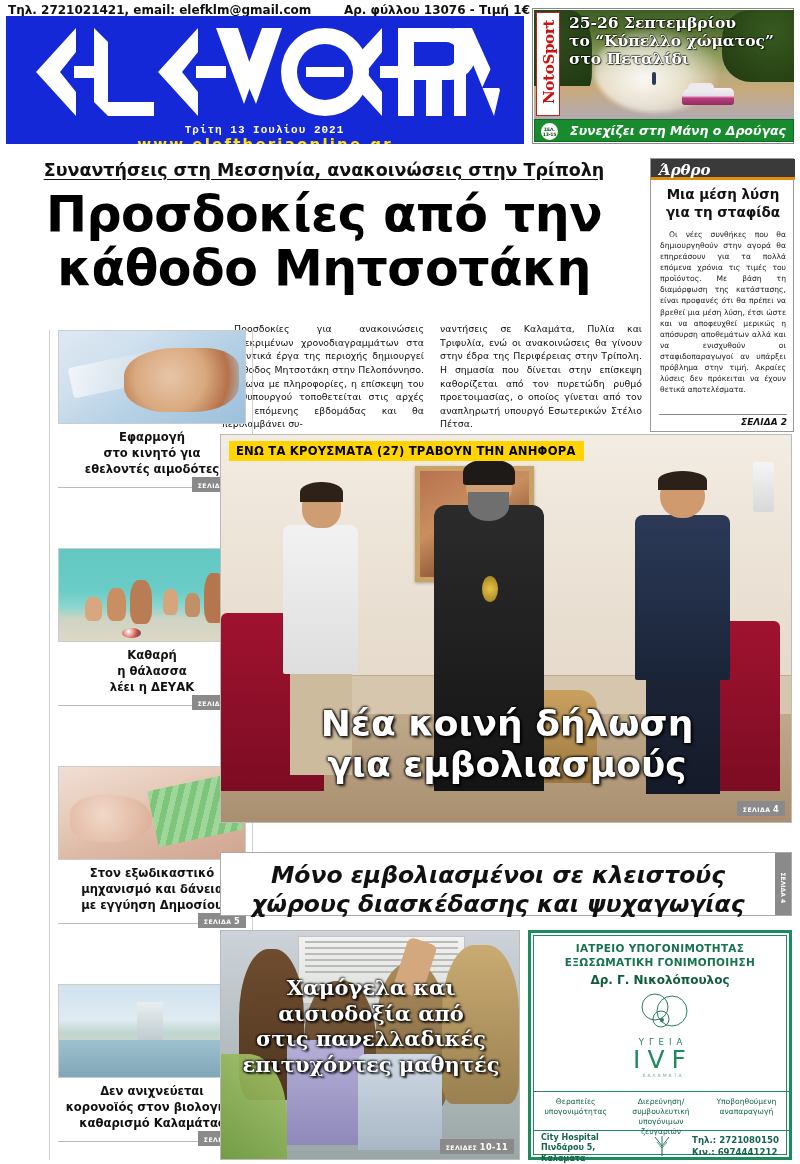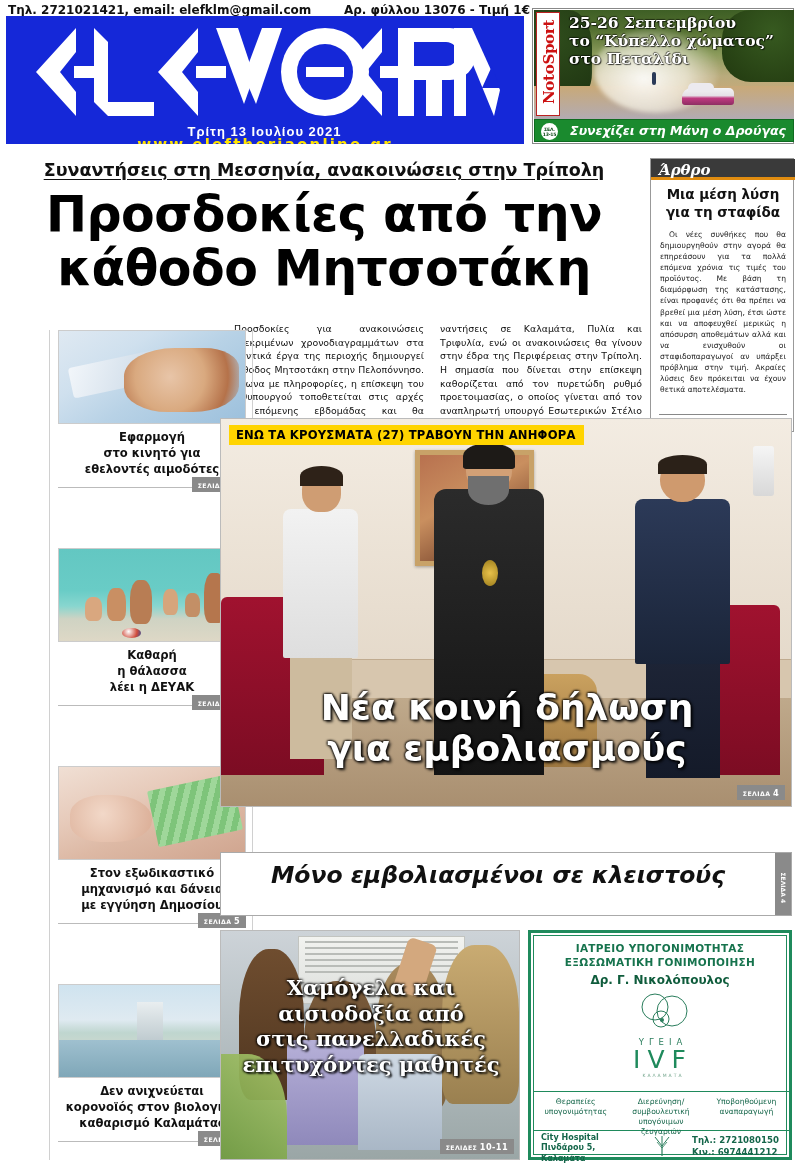--- a/index.html
+++ b/index.html
@@ -27,22 +27,22 @@
     overflow: hidden;
   }
   .logo-wrap {
     position: absolute; left: 0; top: 6px; width: 518px;
     text-align: center;
   }
   .logo-svg { display: block; margin: 0 auto; }
   .mast-date {
     position: absolute; left: 0; top: 108px; width: 517px;
     text-align: center; color: #fff;
-    font-size: 13px; font-weight: bold; letter-spacing: 1px;
-    font-family: Liberation Sans, sans-serif;
+    font-size: 11px; font-weight: bold; letter-spacing: 1px;
+    font-family: Liberation Mono, monospace;
   }
   .mast-url {
     position: absolute; left: 0; top: 120px; width: 518px;
     text-align: center; color: #ffe400;
     font-size: 15px; font-weight: bold; letter-spacing: 2.2px;
     font-family: "DejaVu Sans", sans-serif;
   }
 
   
   .ad-top {
@@ -243,21 +243,21 @@
     background: radial-gradient(circle at 40% 40%, #f2d8c8, #d9ab93); border-radius:40% 50% 45% 38%; }
   .ph-plant { position:relative; width:100%; height:100%;
     background: linear-gradient(180deg,#cfe3ef 0%, #dfeaf1 38%, #bfd6cf 52%, #cfd9cf 70%, #b9c4b6 100%); }
   .ph-plant:after { content:""; position:absolute; left:0; bottom:0; width:100%; height:40%;
     background: linear-gradient(180deg,#9fc0cf,#7fa7b8); }
   .ph-plant:before { content:""; position:absolute; left:42%; top:18%; width:14%; height:48%;
     background: linear-gradient(180deg,#e9eef0,#b9c6cb); }
 
   
   .main-photo {
-    position: absolute; left: 220px; top: 418px; width: 572px; height: 389px;
+    position: absolute; left: 220px; top: 434px; width: 572px; height: 389px;
     border: 1px solid #bbb; overflow: hidden;
     background: linear-gradient(180deg,#efe7dc 0%, #e8ddd0 34%, #e2d6c7 55%, #d8cbbb 100%);
   }
   .mp-wall { position:absolute; left:0; top:0; width:100%; height:62%;
     background: linear-gradient(180deg,#f3ece2,#e5dacb); }
   .mp-frame { position:absolute; left:34%; top:8%; width:21%; height:30%;
     background: linear-gradient(160deg,#caa06c,#8e6640);
     border: 5px solid #c8a268; box-shadow: 0 1px 3px rgba(0,0,0,.3); }
   .mp-frame:after { content:""; position:absolute; inset:0;
     background: linear-gradient(150deg,#b8714f 0%, #c98f5f 40%, #8f5a3b 70%, #6d4530 100%); }
@@ -635,20 +635,21 @@
     </div>
     <div class="pagebadge" style="right:6px; bottom:6px;">
       <span>ΣΕΛΙΔΑ</span>
       <b>4</b>
     </div>
   </div>
 
   <div class="subhead">
     <div class="txt">
       <div>Μόνο εμβολιασμένοι σε κλειστούς</div>
+      <div>χώρους διασκέδασης και ψυχαγωγίας</div>
     </div>
     <div class="vbadge">
       <span>ΣΕΛΙΔΑ 4</span>
     </div>
   </div>
 
   <div class="students">
     <div class="board">
         <i></i>
         <i></i>

